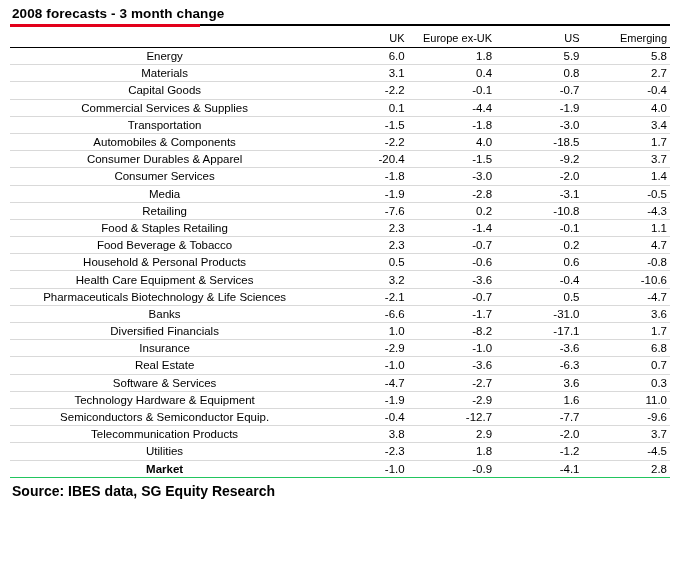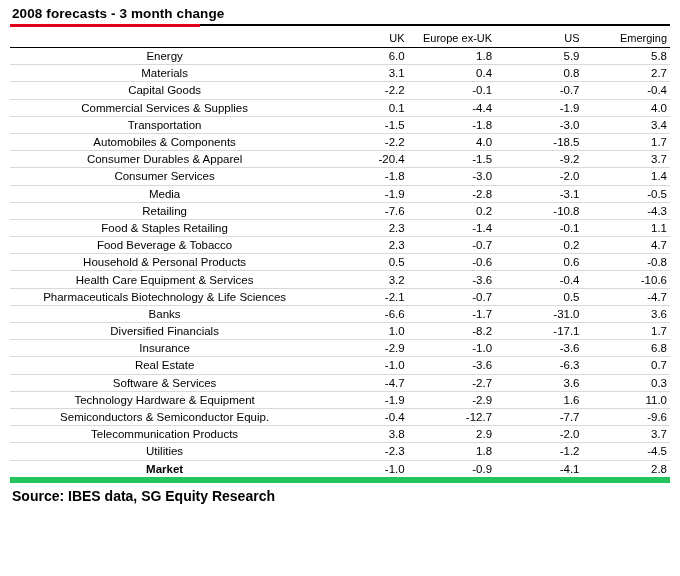--- a/index.html
+++ b/index.html
@@ -72,21 +72,21 @@
     border-bottom: 1px solid #d9d9d9;
     text-align: right;
     white-space: nowrap;
   }
   table.data td.lbl {
     text-align: center;
     padding-left: 2px;
   }
   table.data tr.total td {
     font-weight: bold;
-    border-bottom: 6px solid #22c55e;
+    border-bottom: 1px solid #22c55e;
   }
   table.data tr.total td.num {
     font-weight: normal;
   }
   col.c-label { width: 47%; }
   col.c-num { width: 13.25%; }
   .source {
     margin-top: 5px;
     font-size: 14px;
     font-weight: bold;

